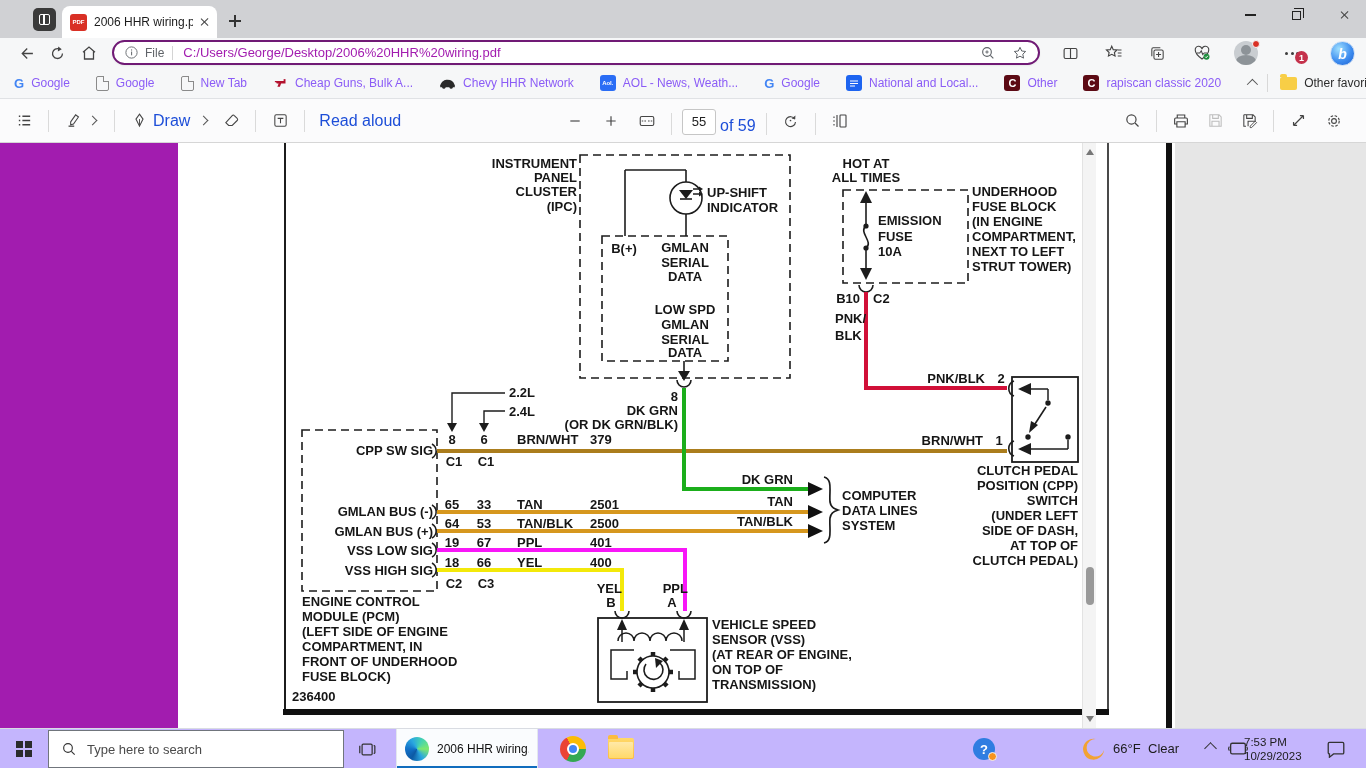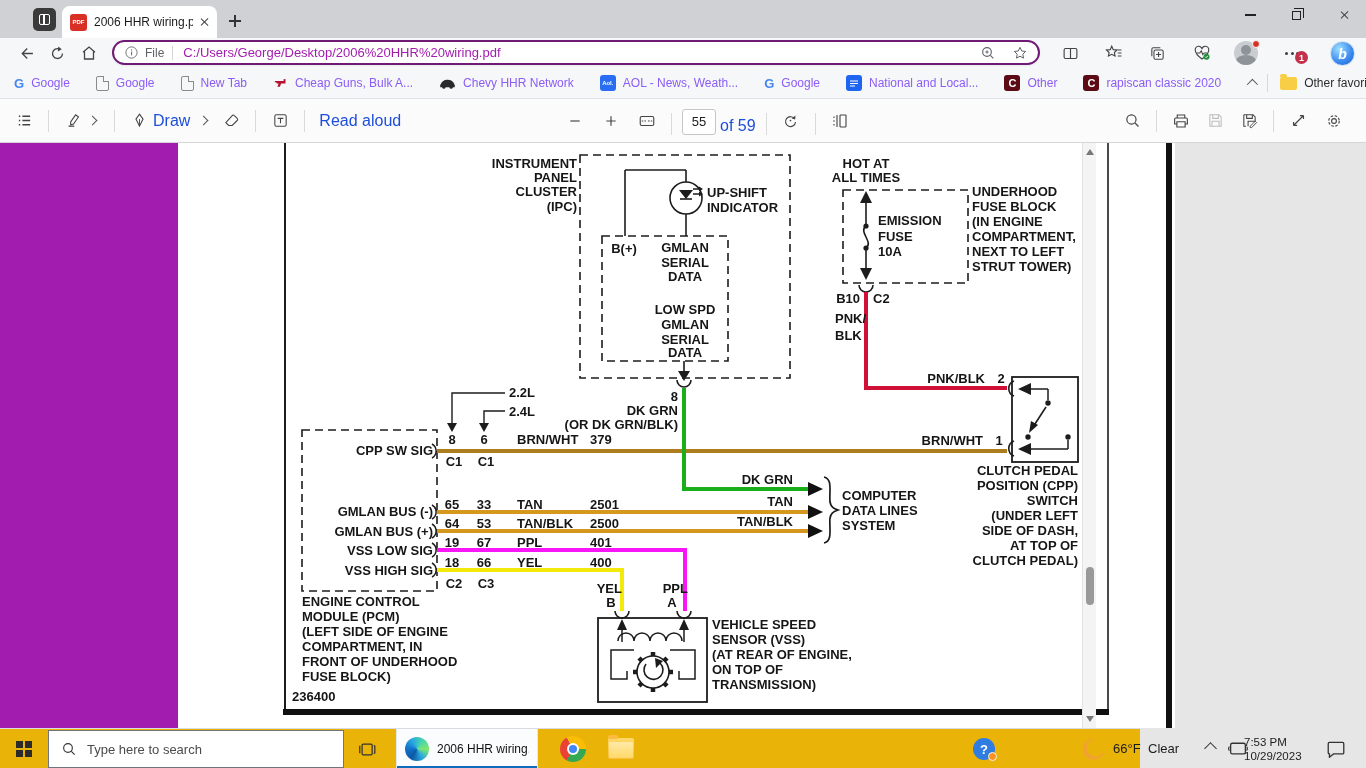--- a/index.html
+++ b/index.html
@@ -63,21 +63,21 @@
   .content{position:absolute;left:0;top:143px;width:1096px;height:585px;background:#a21caf}
   .page{position:absolute;left:178px;top:0;width:997px;height:585px;background:#fff}
   .vscroll{position:absolute;right:0;top:0;width:14px;height:585px;background:#f4f4f4;border-left:1px solid #e3e3e3}
   .sthumb{position:absolute;left:2.5px;top:424px;width:8px;height:38px;background:#999;border-radius:4px}
   .sarrow{position:absolute;left:3px;width:0;height:0;border-left:4px solid transparent;border-right:4px solid transparent}
   .up{top:6px;border-bottom:6px solid #777}
   .down{bottom:6px;border-top:6px solid #777}
   .dt{font-family:"Liberation Sans",sans-serif;font-size:13px;font-weight:600;fill:#161616}
   .ta-e{text-anchor:end}.ta-m{text-anchor:middle}
   
-  .taskbar{position:absolute;left:0;top:728px;width:1140px;height:40px;background:#eab308;border-top:1px solid #d9dce2}
+  .taskbar{position:absolute;left:0;top:728px;width:1366px;height:40px;background:#c4b5fd;border-top:1px solid #d9dce2}
   .tbtxt{font-size:13px;color:#4a4a4a}
   .startbtn{position:absolute;left:0;top:0;width:48px;height:40px;display:flex;align-items:center;justify-content:center}
   .winflag{display:grid;grid-template-columns:7px 7px;grid-template-rows:7px 7px;gap:1.5px}
   .winflag b{background:#2b2b2b}
   .searchbox{position:absolute;left:48px;top:1px;width:296px;height:38px;background:#fff;border:1px solid #70757c;display:flex;align-items:center;padding:0 12px}
   .taskview{position:absolute;left:350px;top:6px;width:34px;height:28px;display:flex;align-items:center;justify-content:center}
   .edgetask{position:absolute;left:396px;top:0;width:142px;height:40px;background:#fafcfe;border-left:1px solid #e3e7ee;border-right:1px solid #e3e7ee;display:flex;align-items:center;padding:0 8px}
   .edgetask:after{content:"";position:absolute;left:0;bottom:0;width:100%;height:3px;background:#0f6cbd}
   .edgeball{width:24px;height:24px;border-radius:50%;background:conic-gradient(from 210deg,#0c59a4,#1170c8,#2aa7e0,#45d3b0,#7ee86e,#2aa7e0,#0c59a4);flex:none}
   .tasklbl{font-size:12px;color:#111;margin-left:8px;white-space:nowrap;overflow:hidden}

